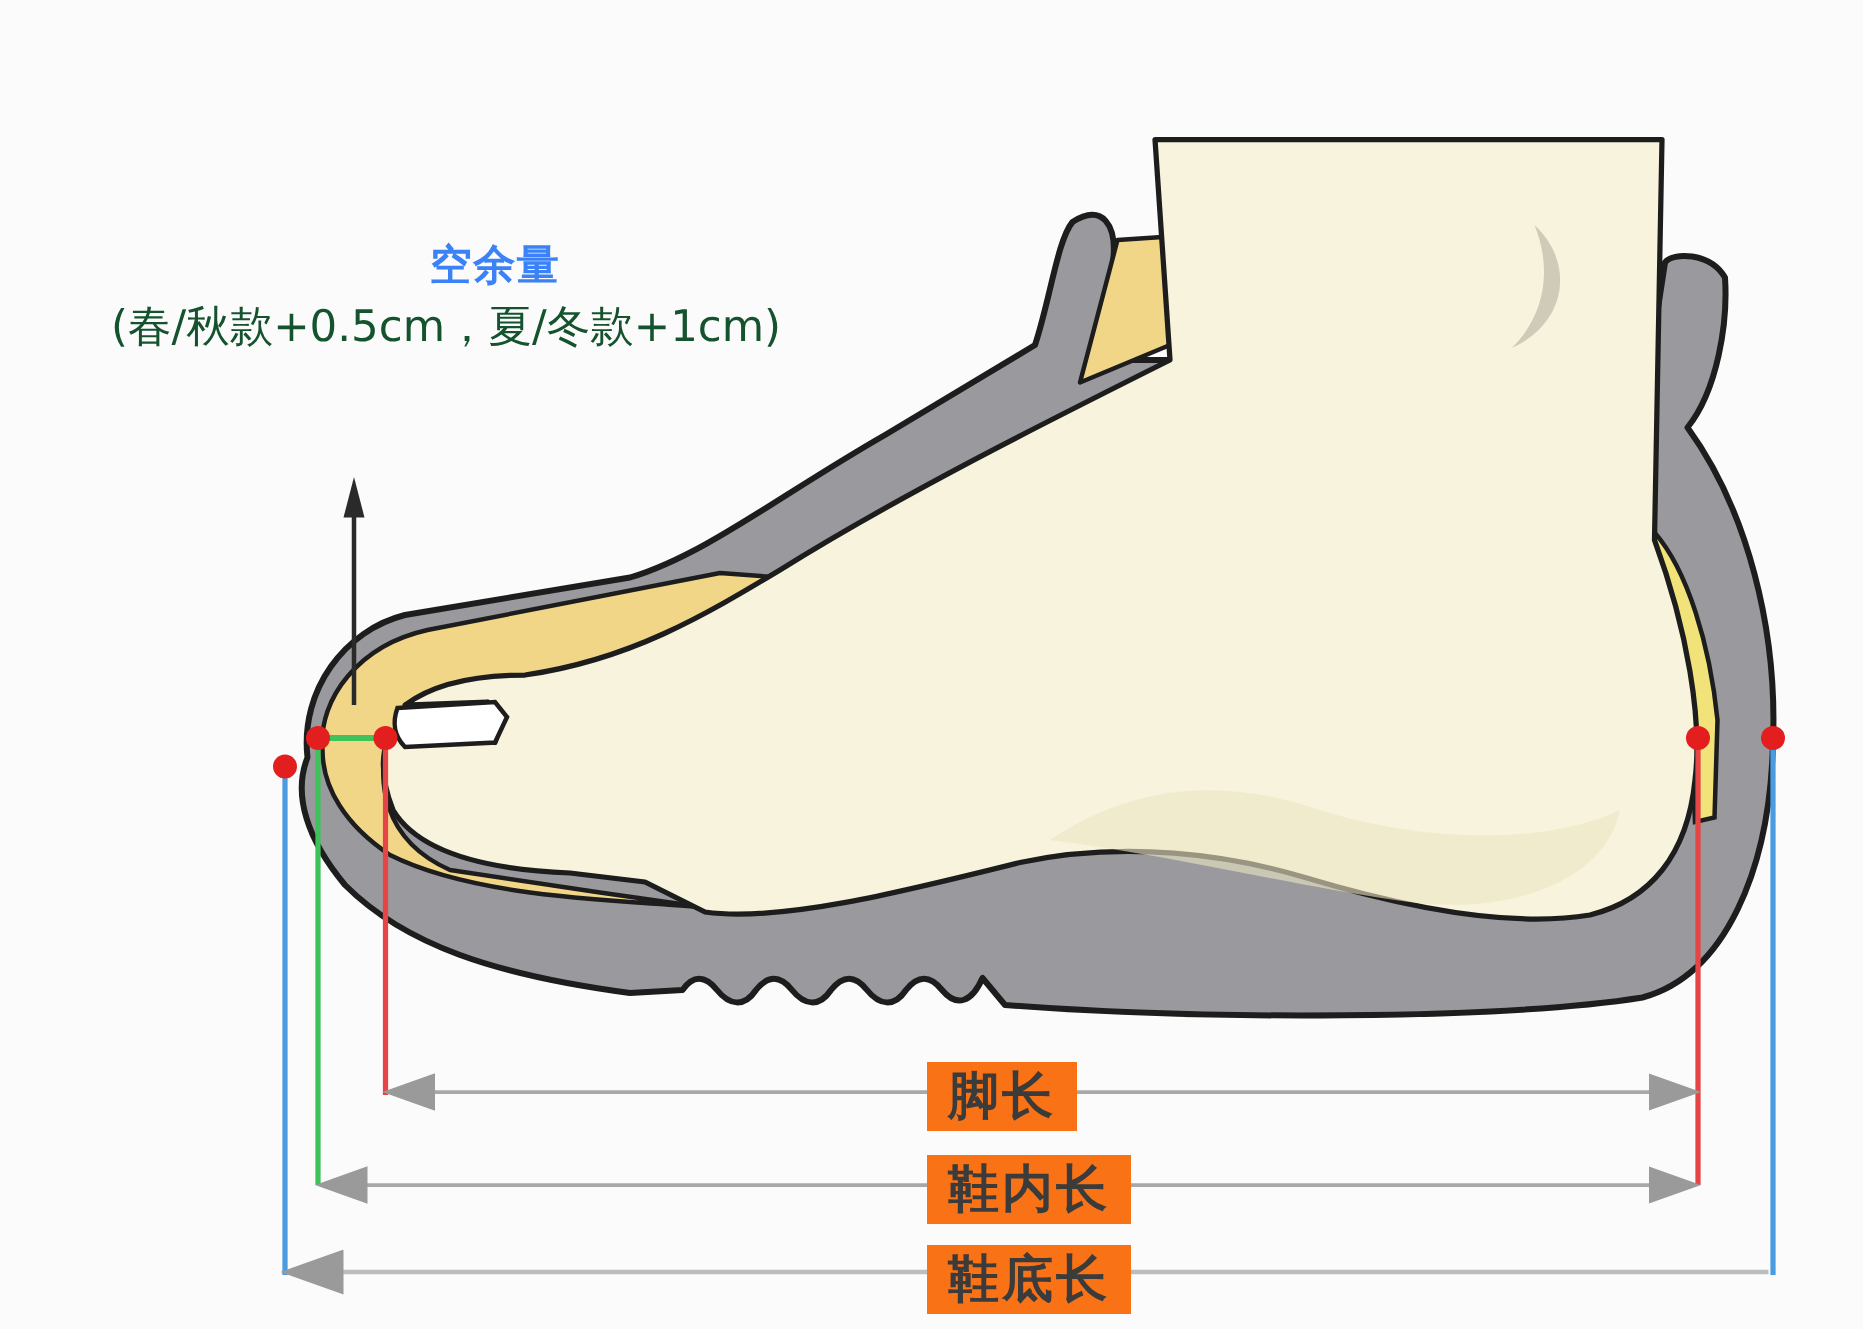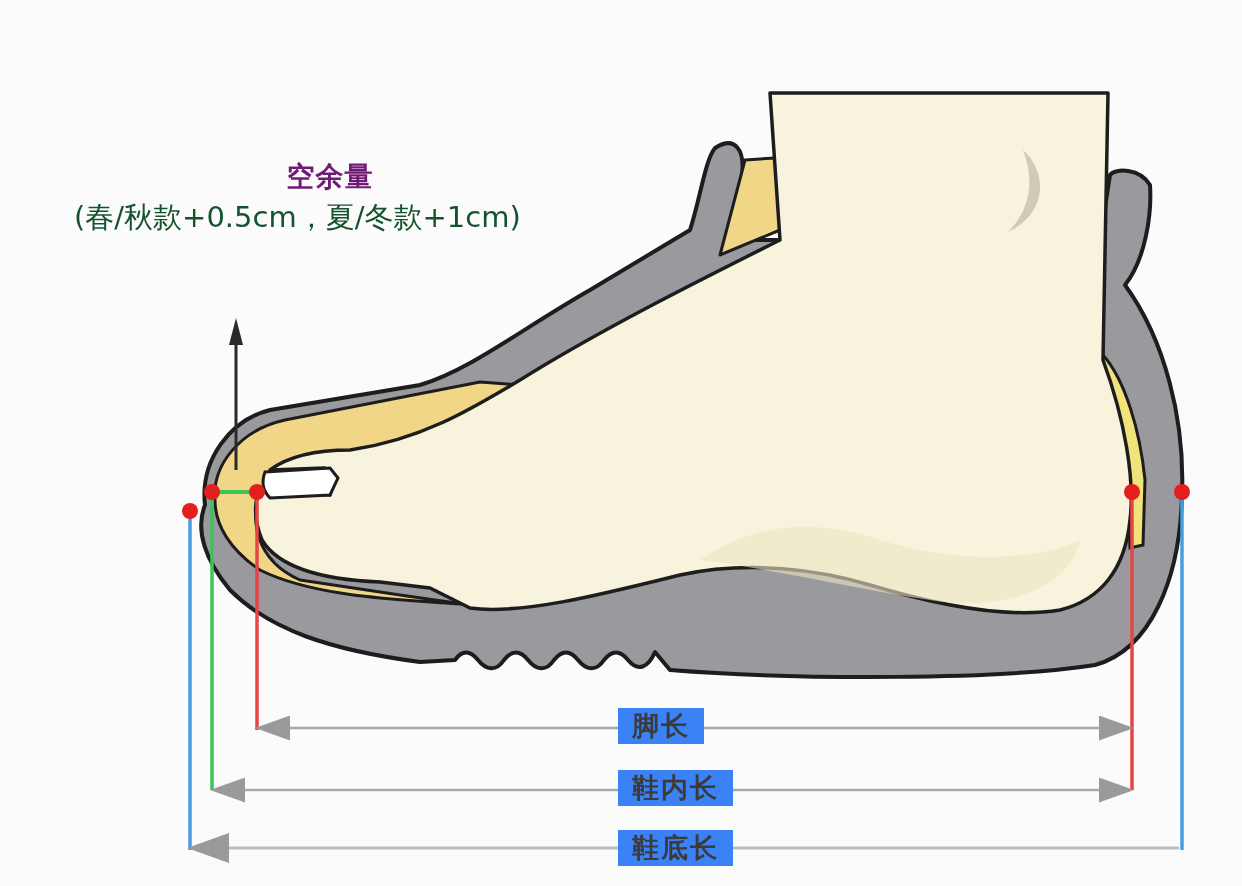--- a/index.html
+++ b/index.html
@@ -1,22 +1,22 @@
 <!DOCTYPE html>
 <html><head>
   <meta charset="utf-8">
   <style>
     html, body { margin: 0; padding: 0; background: #fbfbfc; }
     body { width: 1242px; height: 886px; position: relative; overflow: hidden;
            font-family: "DejaVu Sans", sans-serif; }
     #stage { position: absolute; left: 0; top: 0; width: 1242px; height: 886px; }
     .label { position: absolute; color: #3a3a3a; white-space: nowrap; }
-    .title { left: 0; width: 660px; top: 158px; text-align: center; font-size: 28px; font-weight: bold; color: #701a75; letter-spacing: 1px; }
+    .title { left: 0; width: 660px; top: 158px; text-align: center; font-size: 28px; font-weight: bold; color: #3b82f6; letter-spacing: 1px; }
     .subtitle { left: 74px; top: 198px; font-size: 29px; color: #14532d; }
-    .dim-label { font-size: 27px; font-weight: bold; color: #3b3b3b; letter-spacing: 2px; background: #3b82f6; padding: 0 14px; }
+    .dim-label { font-size: 34px; font-weight: bold; color: #3b3b3b; letter-spacing: 2px; background: #f97316; padding: 0 14px; }
   </style>
 </head>
 <body>
 
 <div id="stage">
   <svg width="1242" height="886" viewBox="0 0 1242 886" xmlns="http://www.w3.org/2000/svg">
     <defs>
       <marker id="arrowhead-left" markerWidth="14" markerHeight="10" refX="2" refY="5" orient="auto">
         <path d="M14,0 L0,5 L14,10 Z" fill="#9a9a9a"></path>
       </marker>

